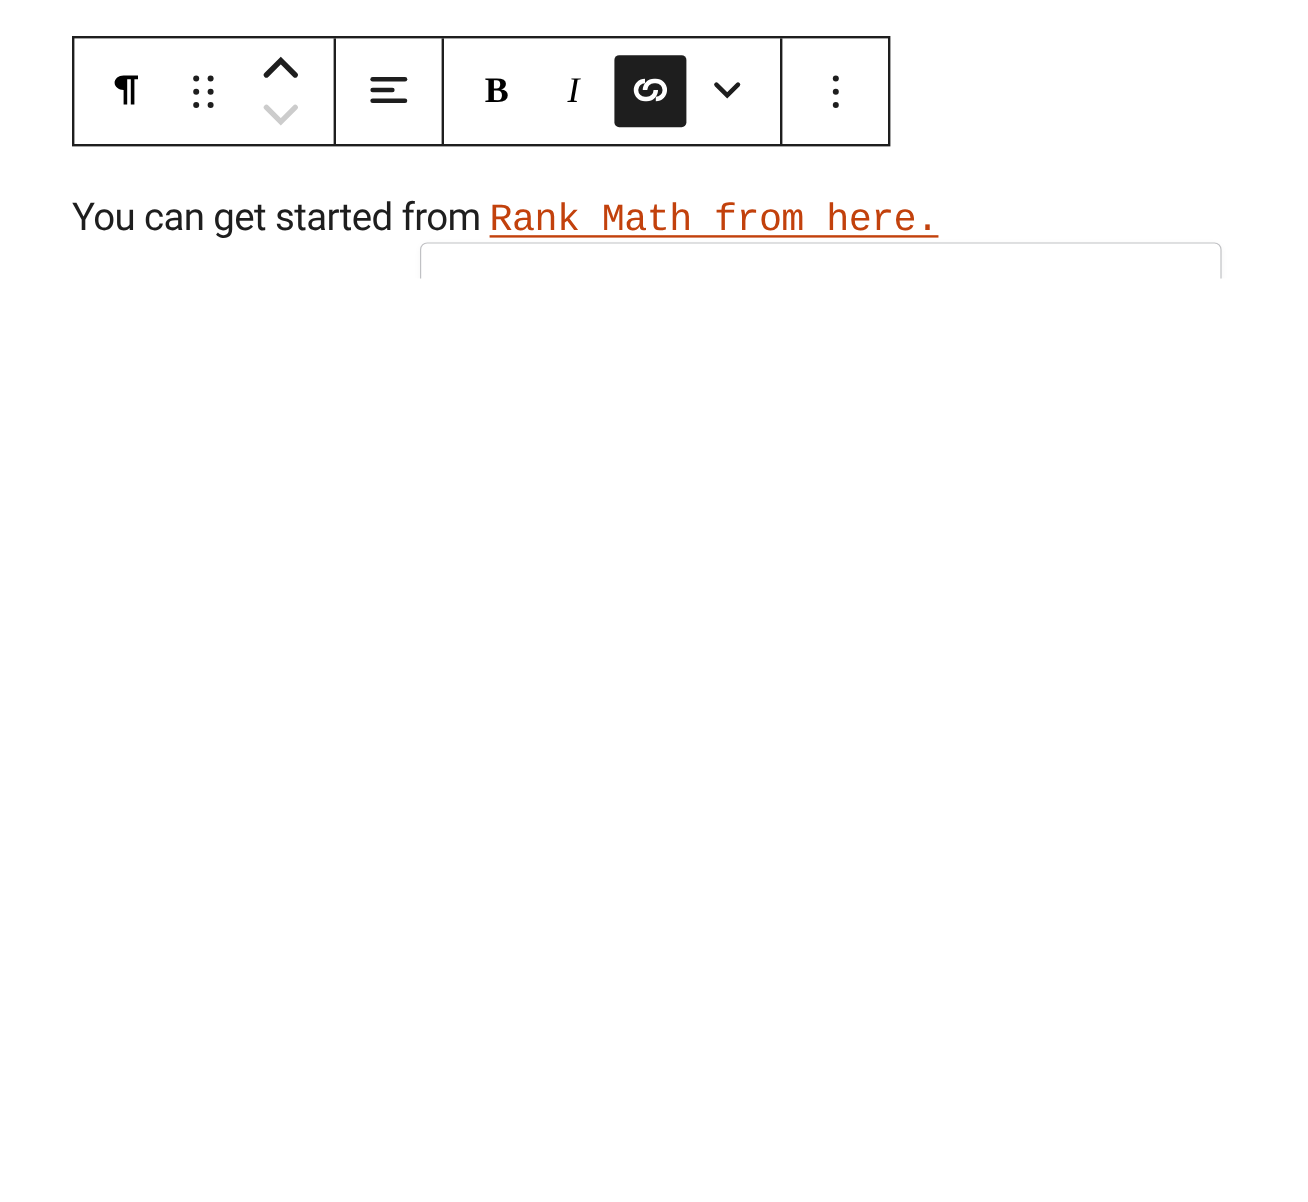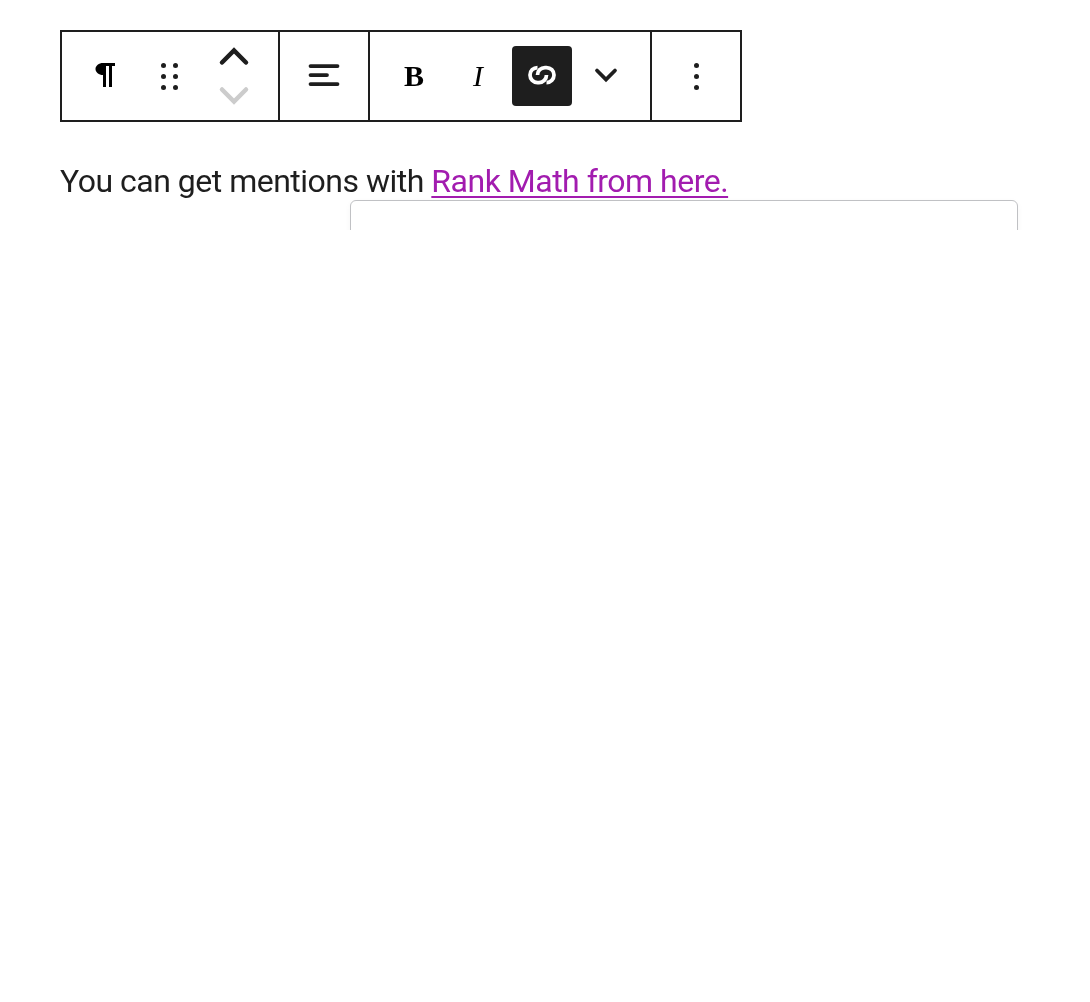--- a/index.html
+++ b/index.html
@@ -46,24 +46,25 @@
   .more-dots{ display:flex; flex-direction:column; gap:6px; }
   .more-dots span{ width:5px;height:5px;background:#1e1e1e;border-radius:50%; }
 
   
   .content-line {
     font-size: 32px;
     margin-top: 40px;
     letter-spacing: -0.5px;
   }
   .content-line .link {
-    color: #a21caf;
+    color: #c2410c;
     text-decoration: underline;
     text-decoration-thickness: 2px;
     text-underline-offset: 4px;
+    font-family: Liberation Mono, monospace;
   }
 
   
   .popover-wrap { position: relative; }
   .popover {
     position: absolute;
     left: 290px;
     top: 0;
     width: 668px;
     border: 1px solid #c0c1c4;
@@ -227,21 +228,21 @@
         <span></span>
           <span></span>
           <span></span>
       </span>
     </button>
   </div>
 </div>
 
 
 <div class="content-line">
-  <span>You can get mentions with </span><a class="link" href="#"><span>Rank Math from here.</span></a>
+  <span>You can get started from </span><a class="link" href="#"><span>Rank Math from here.</span></a>
 </div>
 
 
 <div class="popover-wrap">
   <div class="popover">
 
     <svg class="arrow-anno" viewBox="0 0 120 60">
       <defs>
         <marker id="ah" markerWidth="12" markerHeight="12" refX="9" refY="5" orient="auto">
           <path d="M0,0 L10,5 L0,10 Z" fill="#7b3ff2"></path>

